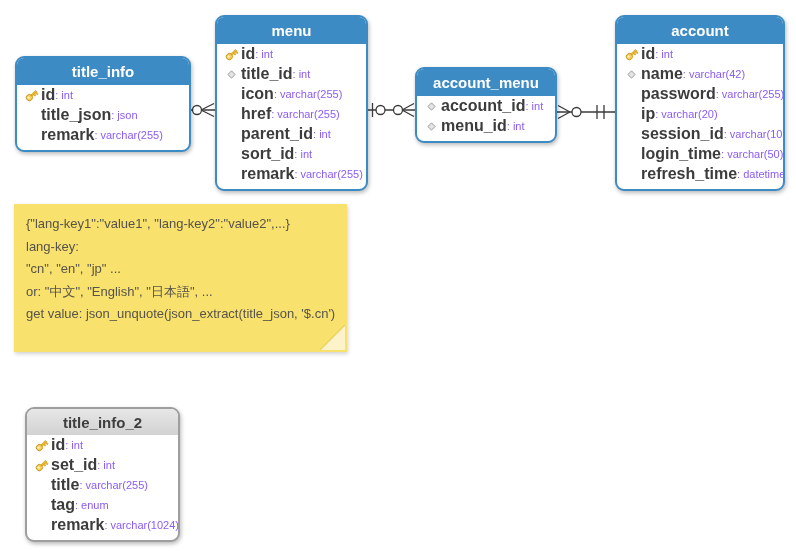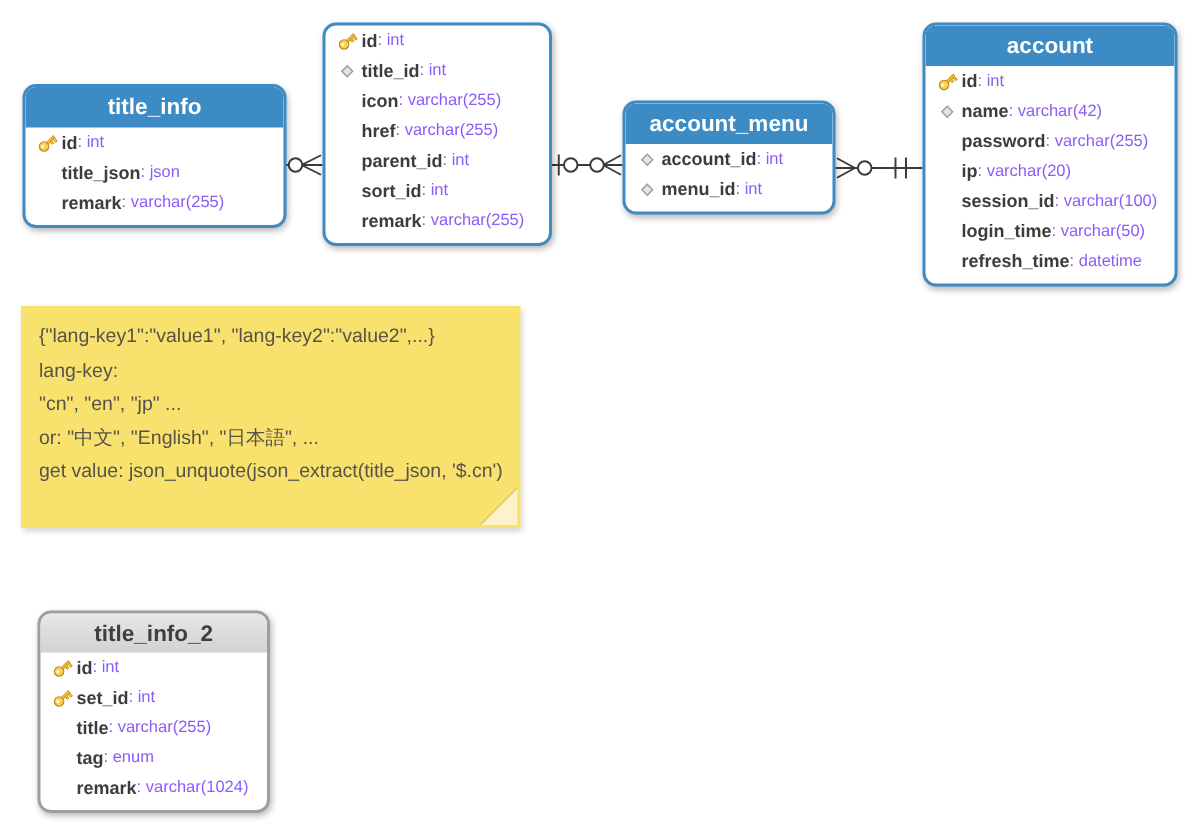--- a/index.html
+++ b/index.html
@@ -17,21 +17,21 @@
     overflow:hidden;box-sizing:border-box;
   }
   .thead{
     height:27px;background:#3d8bc4;color:#ffffff;
     font-weight:bold;font-size:15px;
     display:flex;align-items:center;justify-content:center;
   }
   .tbody{padding:0 4px 5px 4px;}
   .trow{display:flex;align-items:center;height:20px;white-space:nowrap;}
   .ricon{width:20px;height:16px;display:inline-flex;justify-content:center;align-items:center;flex:none;}
-  .rname{color:#3c3c3c;font-size:12px;font-weight:bold;}
+  .rname{color:#3c3c3c;font-size:16px;font-weight:bold;}
   .rtype{color:#8b5cf6;font-size:11px;}
 
   .table.gray{border-color:#9e9e9e;}
   .table.gray .thead{background:linear-gradient(#e7e7e7,#d2d2d2);color:#3f3f3f;height:26px;}
 
   
   .pos-title-info   {left:15px; top:56px; width:176px;}
   .pos-menu         {left:215px;top:15px; width:153px;}
   .pos-account-menu {left:415px;top:67px; width:142px;}
   .pos-account      {left:615px;top:15px; width:170px;}
@@ -100,20 +100,23 @@
         </div>
         <div class="trow">
           <span class="ricon"></span>
           <span class="rname">remark</span>
           <span class="rtype">: varchar(255)</span>
         </div>
       </div>
   </div>
 
   <div class="table pos-menu">
+    <div class="thead">
+      <span>menu</span>
+    </div>
     <div class="tbody">
         <div class="trow">
           <span class="ricon">
             <svg width="15" height="15" viewBox="0 0 16 16">
               <g transform="rotate(-45 8 8)">
                 <rect x="6.2" y="7.1" width="8.6" height="1.9" fill="#f2c12e" stroke="#c08a14" stroke-width="0.6"></rect>
                 <rect x="10" y="8.7" width="1.5" height="2.4" fill="#f2c12e" stroke="#c08a14" stroke-width="0.6"></rect>
                 <rect x="12.8" y="8.7" width="1.5" height="3.1" fill="#f2c12e" stroke="#c08a14" stroke-width="0.6"></rect>
                 <circle cx="4.8" cy="8" r="3.3" fill="#f8d054" stroke="#c08a14" stroke-width="0.9"></circle>
                 <circle cx="4.2" cy="7.4" r="1.2" fill="#fdf3d0"></circle>

